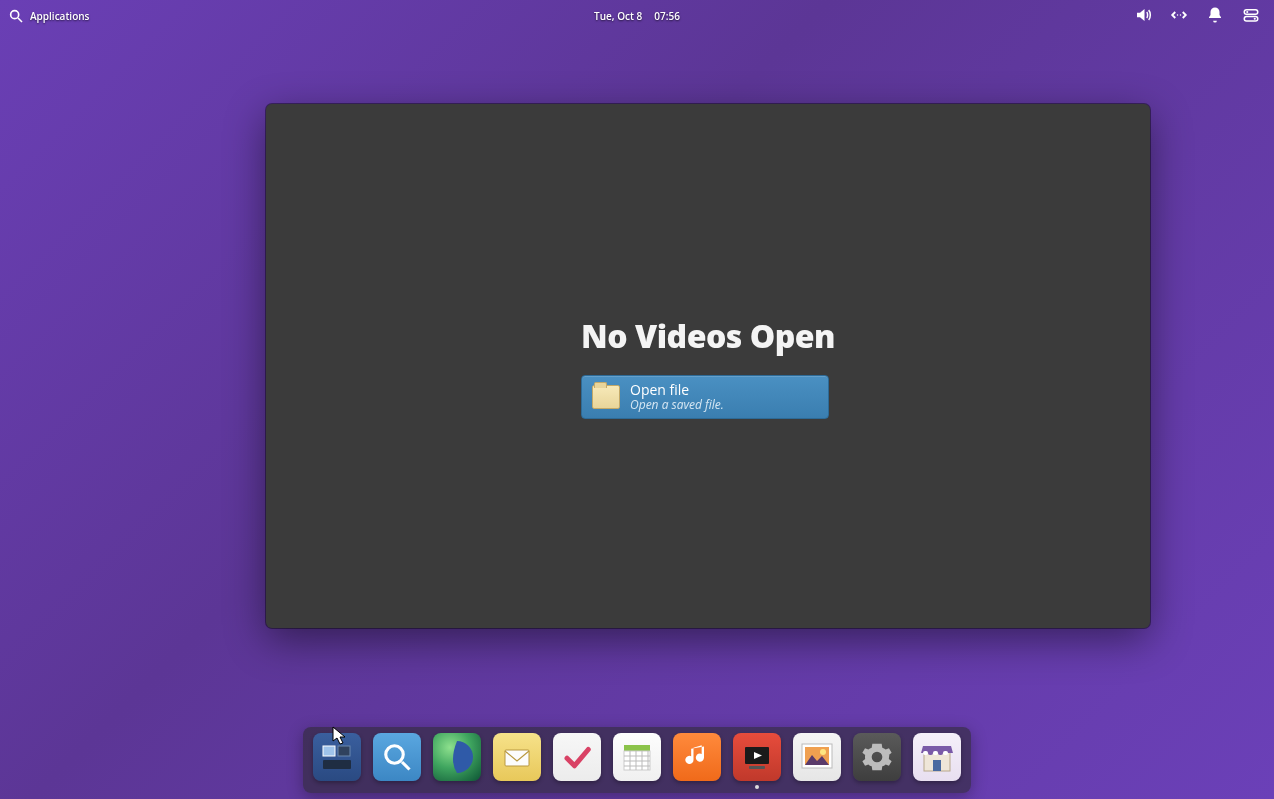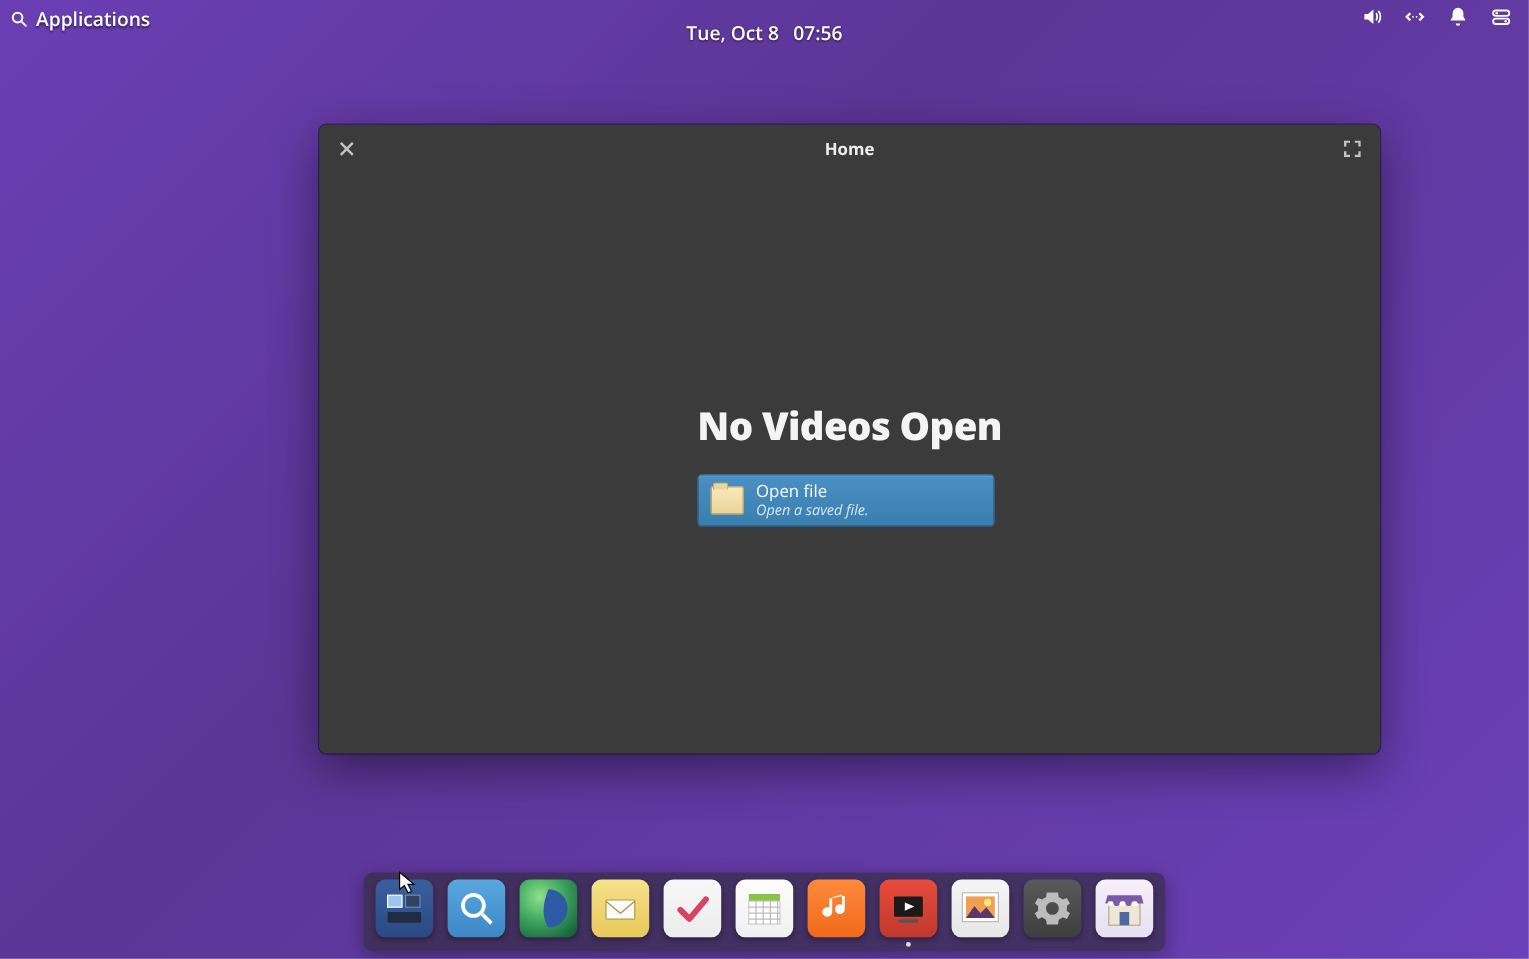--- a/index.html
+++ b/index.html
@@ -2,22 +2,22 @@
 <html><head>
 <meta charset="utf-8">
 <style>
   * { margin: 0; padding: 0; box-sizing: border-box; }
   html, body { width: 1274px; height: 799px; overflow: hidden; font-family: "Open Sans", "Helvetica Neue", sans-serif; }
   body { background: linear-gradient(135deg, #6a3fb5 0%, #5c3696 40%, #6b40b8 100%); position: relative; }
 
   
   .panel {
     position: absolute; top: 0; left: 0; right: 0; height: 26px;
-    display: flex; color: #fff;
-    font-size: 16px; font-weight: 600;
+    display: flex; align-items: center; color: #fff;
+    font-size: 10px; font-weight: 600;
     text-shadow: 0 1px 2px rgba(0,0,0,.6);
     padding: 16px 8px;
   }
   .panel .left { display: flex; align-items: center; gap: 6px; }
   .panel .center { position: absolute; left: 50%; transform: translateX(-50%); display: flex; gap: 12px; }
   .panel .right { margin-left: auto; display: flex; align-items: center; gap: 18px; padding-right: 6px; }
   .panel svg { width: 16px; height: 16px; }
   .panel .right svg { width: 18px; height: 18px; }
 
   
@@ -116,37 +116,20 @@
           <rect x="3" y="5" width="18" height="6" rx="3"></rect>
           <rect x="3" y="14" width="18" height="6" rx="3"></rect>
           <circle cx="7" cy="8" r="1.4" fill="#fff" stroke="none"></circle>
           <circle cx="17" cy="17" r="1.4" fill="#fff" stroke="none"></circle>
         </svg>
     </span>
   </div>
 </div>
 
 <div class="window">
-  <div class="titlebar">
-    <div class="tb-btn">
-      <svg viewBox="0 0 12 12" width="12" height="12" stroke="#ddd" stroke-width="2">
-          <line x1="1" y1="1" x2="11" y2="11"></line>
-          <line x1="11" y1="1" x2="1" y2="11"></line>
-        </svg>
-    </div>
-    <span>Home</span>
-    <div class="tb-btn">
-      <svg viewBox="0 0 14 14" width="14" height="14" stroke="#ddd" stroke-width="2" fill="none">
-          <polyline points="1 5 1 1 5 1"></polyline>
-          <polyline points="9 1 13 1 13 5"></polyline>
-          <polyline points="13 9 13 13 9 13"></polyline>
-          <polyline points="5 13 1 13 1 9"></polyline>
-        </svg>
-    </div>
-  </div>
   <div class="content">
     <div class="content-inner">
       <div class="heading">No Videos Open</div>
       <div class="openfile">
         <div class="folder-ic"></div>
         <div class="txts">
           <span class="t1">Open file</span>
           <span class="t2">Open a saved file.</span>
         </div>
       </div>

